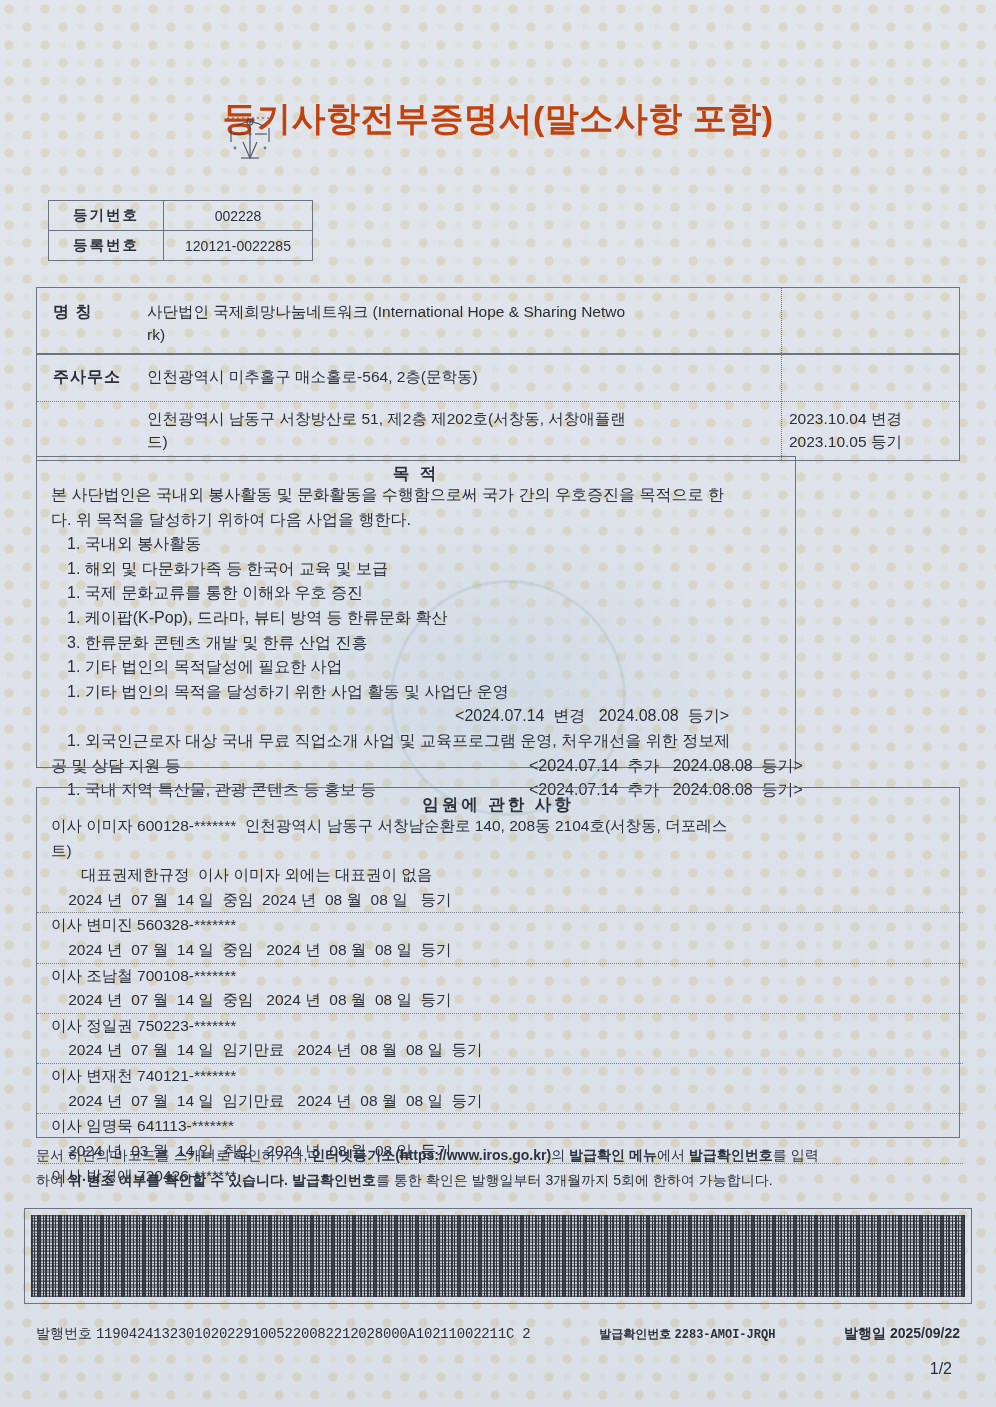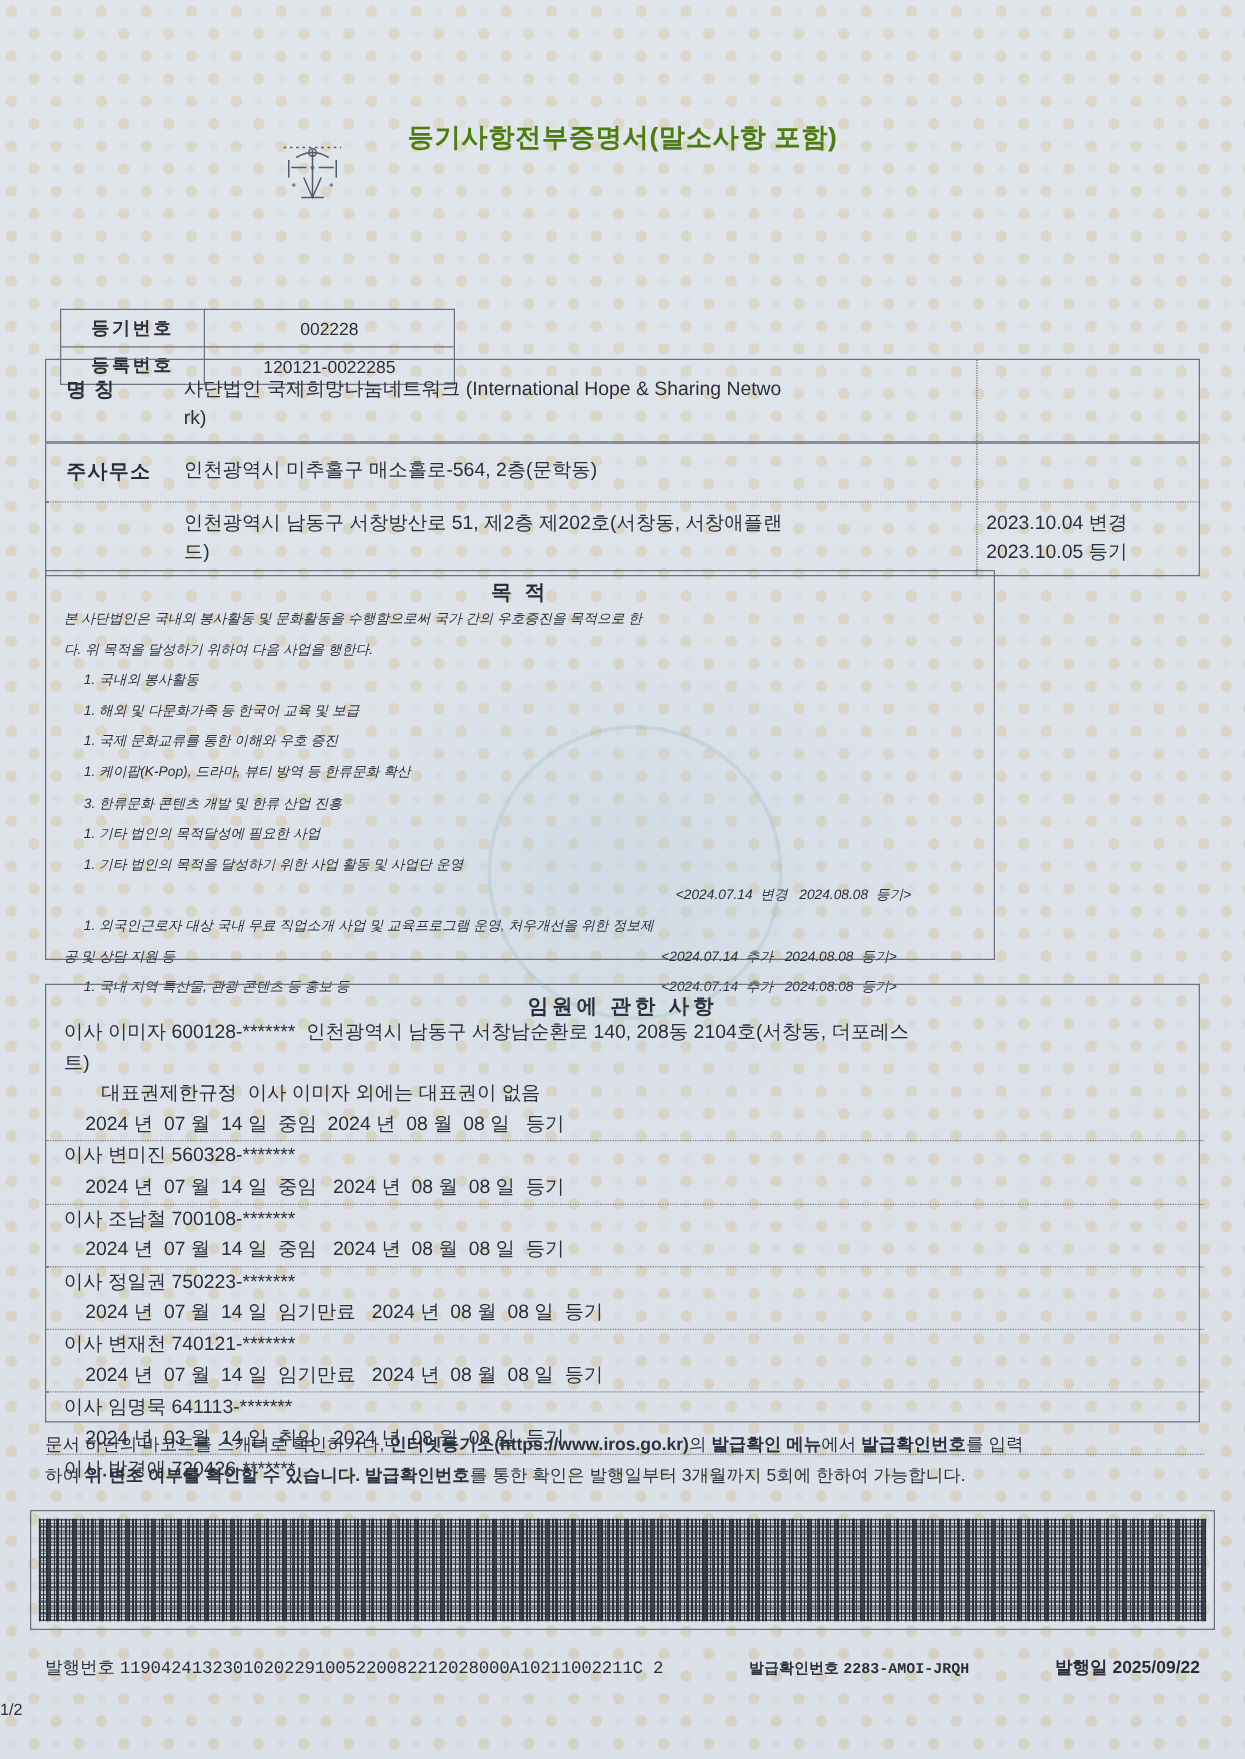--- a/index.html
+++ b/index.html
@@ -47,45 +47,44 @@
   .doc-title-row {
     position: absolute;
     top: 96px;
     left: 0;
     width: 996px;
     text-align: center;
   }
   .doc-title {
     display: inline-block;
     font-family: "Liberation Sans", sans-serif;
-    font-size: 21px;
+    font-size: 34px;
     font-weight: bold;
     letter-spacing: 0.5px;
-    color: #4d7c0f;
+    color: #c2410c;
   }
   .emblem {
     position: absolute;
     left: 215px;
     top: 108px;
     width: 70px;
     height: 62px;
     z-index: 3;
     opacity: 0.85;
   }
 
   
   .reg-table {
     position: absolute;
     left: 48px;
     top: 200px;
-    width: 316px;
+    width: 265px;
     border: 1px solid #6c7380;
     border-collapse: collapse;
     font-size: 14.5px;
-    margin-top: 47px;
   }
   .reg-table td {
     border: 1px solid #6c7380;
     height: 29px;
     padding: 0 8px;
     font-family: "Liberation Sans", sans-serif;
   }
   .reg-label {
     width: 98px;
     text-align: center;
@@ -145,24 +144,23 @@
     font-weight: bold;
     font-size: 16.5px;
     letter-spacing: 3px;
   }
 
   .purpose-body {
     position: absolute;
     left: 14px;
     top: 26px;
     right: 10px;
-    font-size: 11px;
+    font-size: 16px;
     line-height: 24.6px;
     font-family: "Liberation Sans", sans-serif;
-    font-style: italic;
   }
   .purpose-body .ln { white-space: pre; }
 
   .officers-body {
     position: absolute;
     left: 14px;
     top: 26px;
     right: 10px;
     font-size: 15.5px;
     line-height: 24.6px;
@@ -220,23 +218,23 @@
   .issue-no .num { font-family: "Liberation Mono", monospace; font-size: 14px; letter-spacing: -0.2px; }
   .confirm-no { flex: 1 1 auto; text-align: center; font-weight: bold; font-size: 12px; }
   .confirm-no .num { font-family: "Liberation Mono", monospace; }
   .issue-date { flex: 0 0 auto; font-weight: bold; }
 
   .page-num {
     position: absolute;
     top: 1360px;
     left: 0;
     width: 952px;
-    text-align: left;
-    font-family: "Liberation Sans", sans-serif;
-    font-size: 13px;
+    text-align: right;
+    font-family: "Liberation Sans", sans-serif;
+    font-size: 16px;
   }
 
   .watermark {
     position: absolute;
     left: 390px;
     top: 580px;
     width: 230px;
     height: 230px;
     border-radius: 50%;
     border: 3px solid rgba(120,160,170,0.18);

